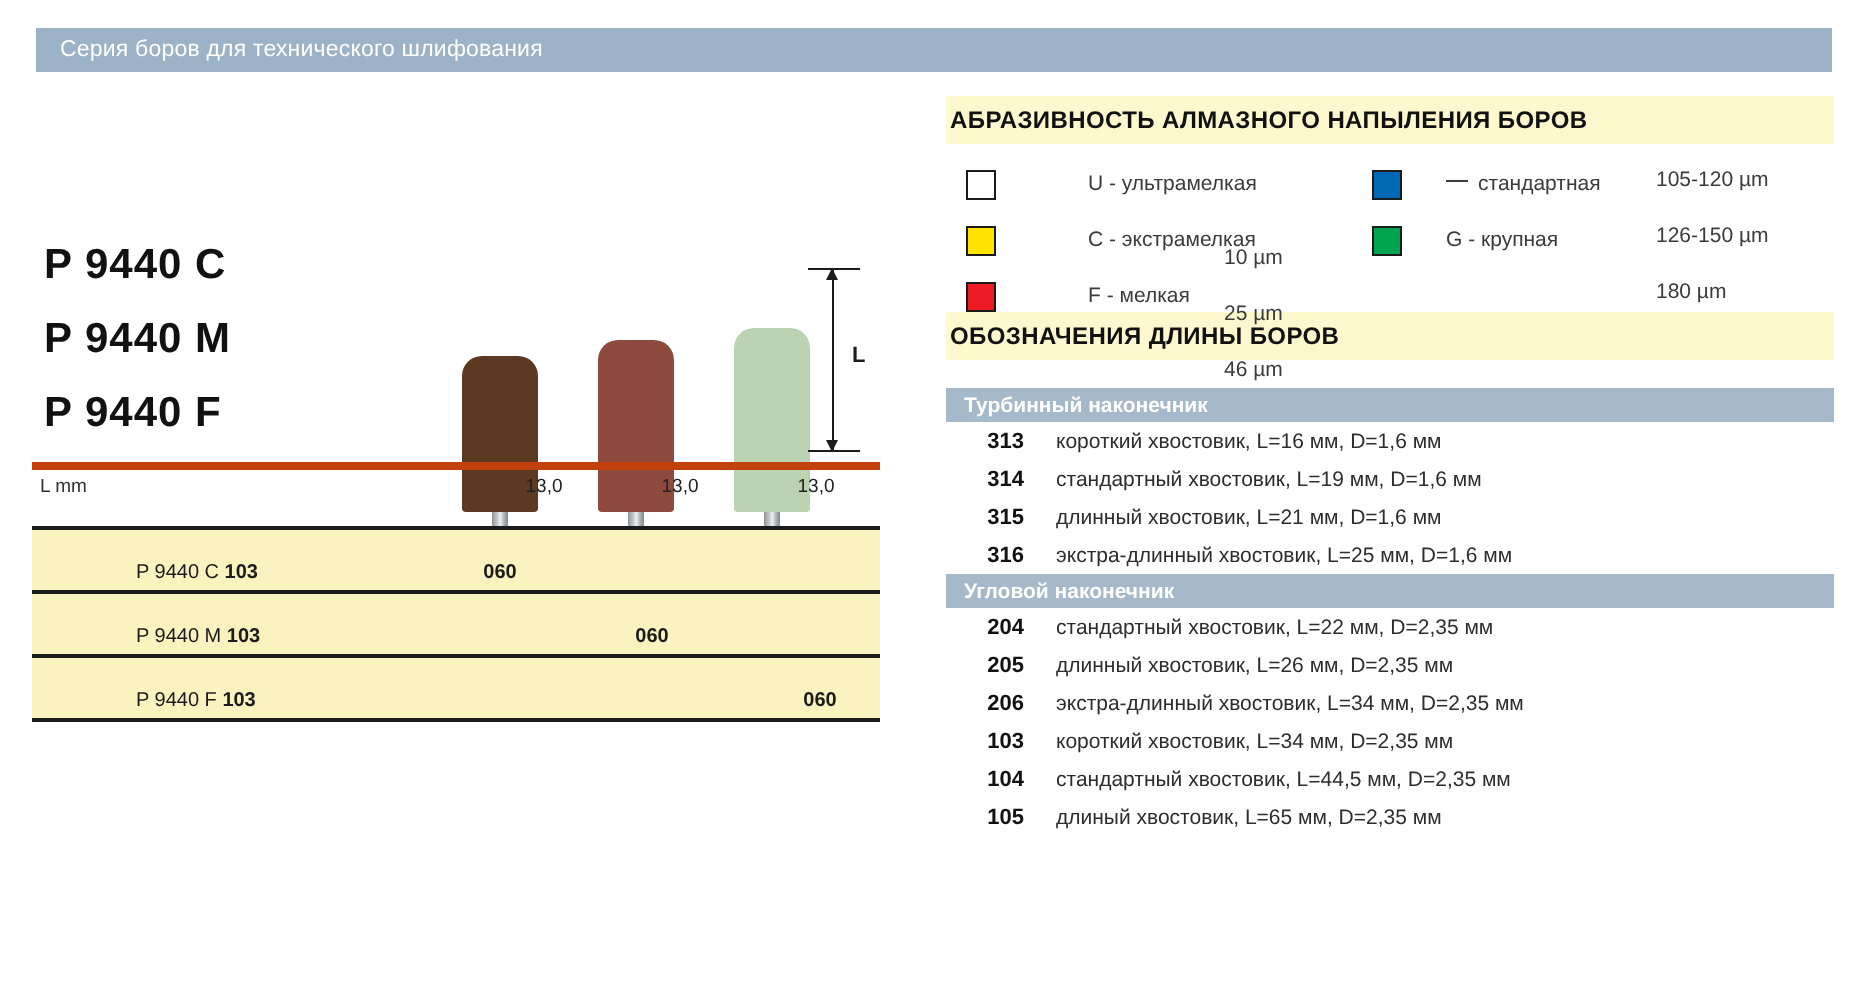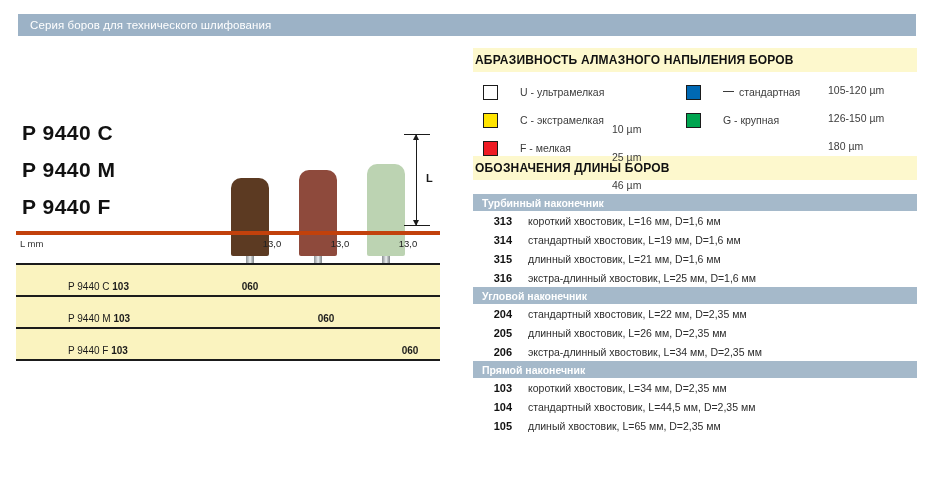--- a/index.html
+++ b/index.html
@@ -252,21 +252,21 @@
   .dash-mark {
     display: inline-block;
     width: 11px;
     border-top: 1.4px solid #3b3b3b;
     margin-right: 5px;
     vertical-align: middle;
     position: relative;
     top: -2px;
   }
 
-  .lg-c0 { left: 10px; }
+  .lg-c0 { left: 10px; gap: 24px; }
   .lg-c1 { left: 213px; }
   .lg-r0 { top: 0px; }
   .lg-r1 { top: 28px; }
   .lg-r2 { top: 56px; }
 
   .lv-c0 { left: 139px; margin-top: 39px; }
   .lv-c1 { left: 355px; }
 
   
   .ltable {
@@ -437,21 +437,20 @@
         <span class="lrow-desc">стандартный хвостовик, L=22 мм, D=2,35 мм</span>
       </div>
       <div class="lrow">
         <span class="lrow-code">205</span>
         <span class="lrow-desc">длинный хвостовик, L=26 мм, D=2,35 мм</span>
       </div>
       <div class="lrow">
         <span class="lrow-code">206</span>
         <span class="lrow-desc">экстра-длинный хвостовик, L=34 мм, D=2,35 мм</span>
       </div>
-      <div class="grp-head">Прямой наконечник</div>
       <div class="lrow">
         <span class="lrow-code">103</span>
         <span class="lrow-desc">короткий хвостовик, L=34 мм, D=2,35 мм</span>
       </div>
       <div class="lrow">
         <span class="lrow-code">104</span>
         <span class="lrow-desc">стандартный хвостовик, L=44,5 мм, D=2,35 мм</span>
       </div>
       <div class="lrow">
         <span class="lrow-code">105</span>

